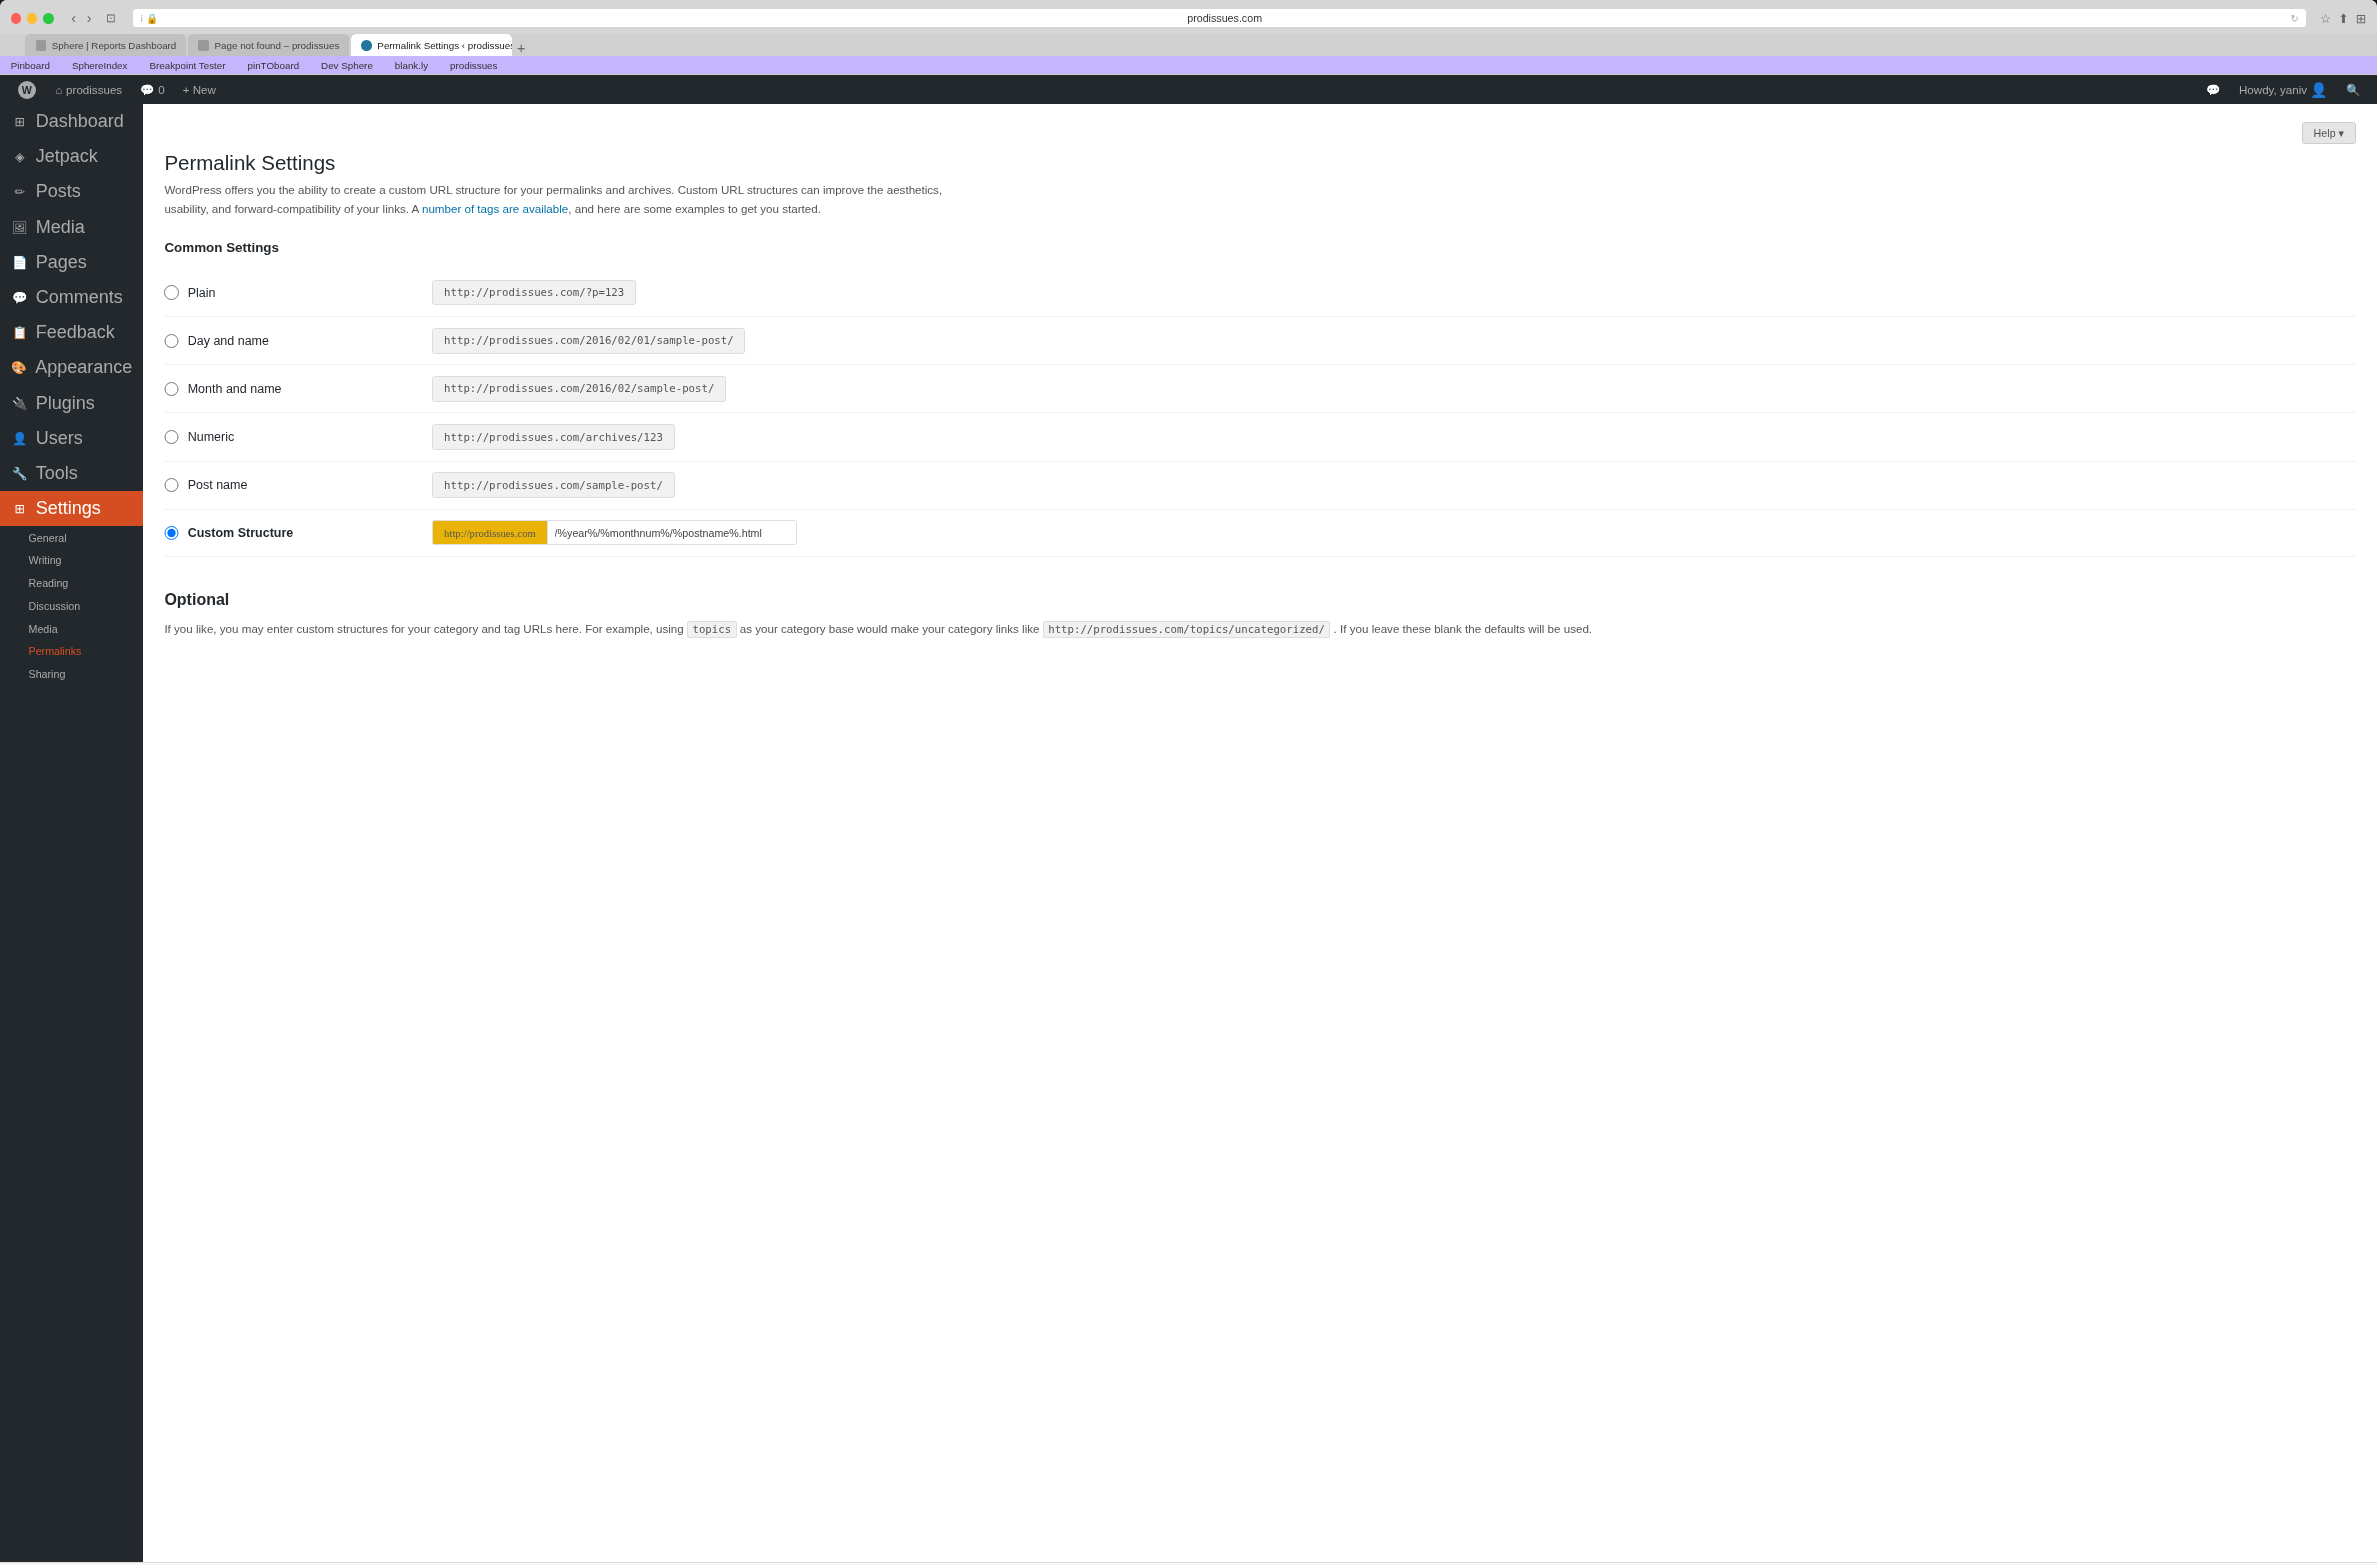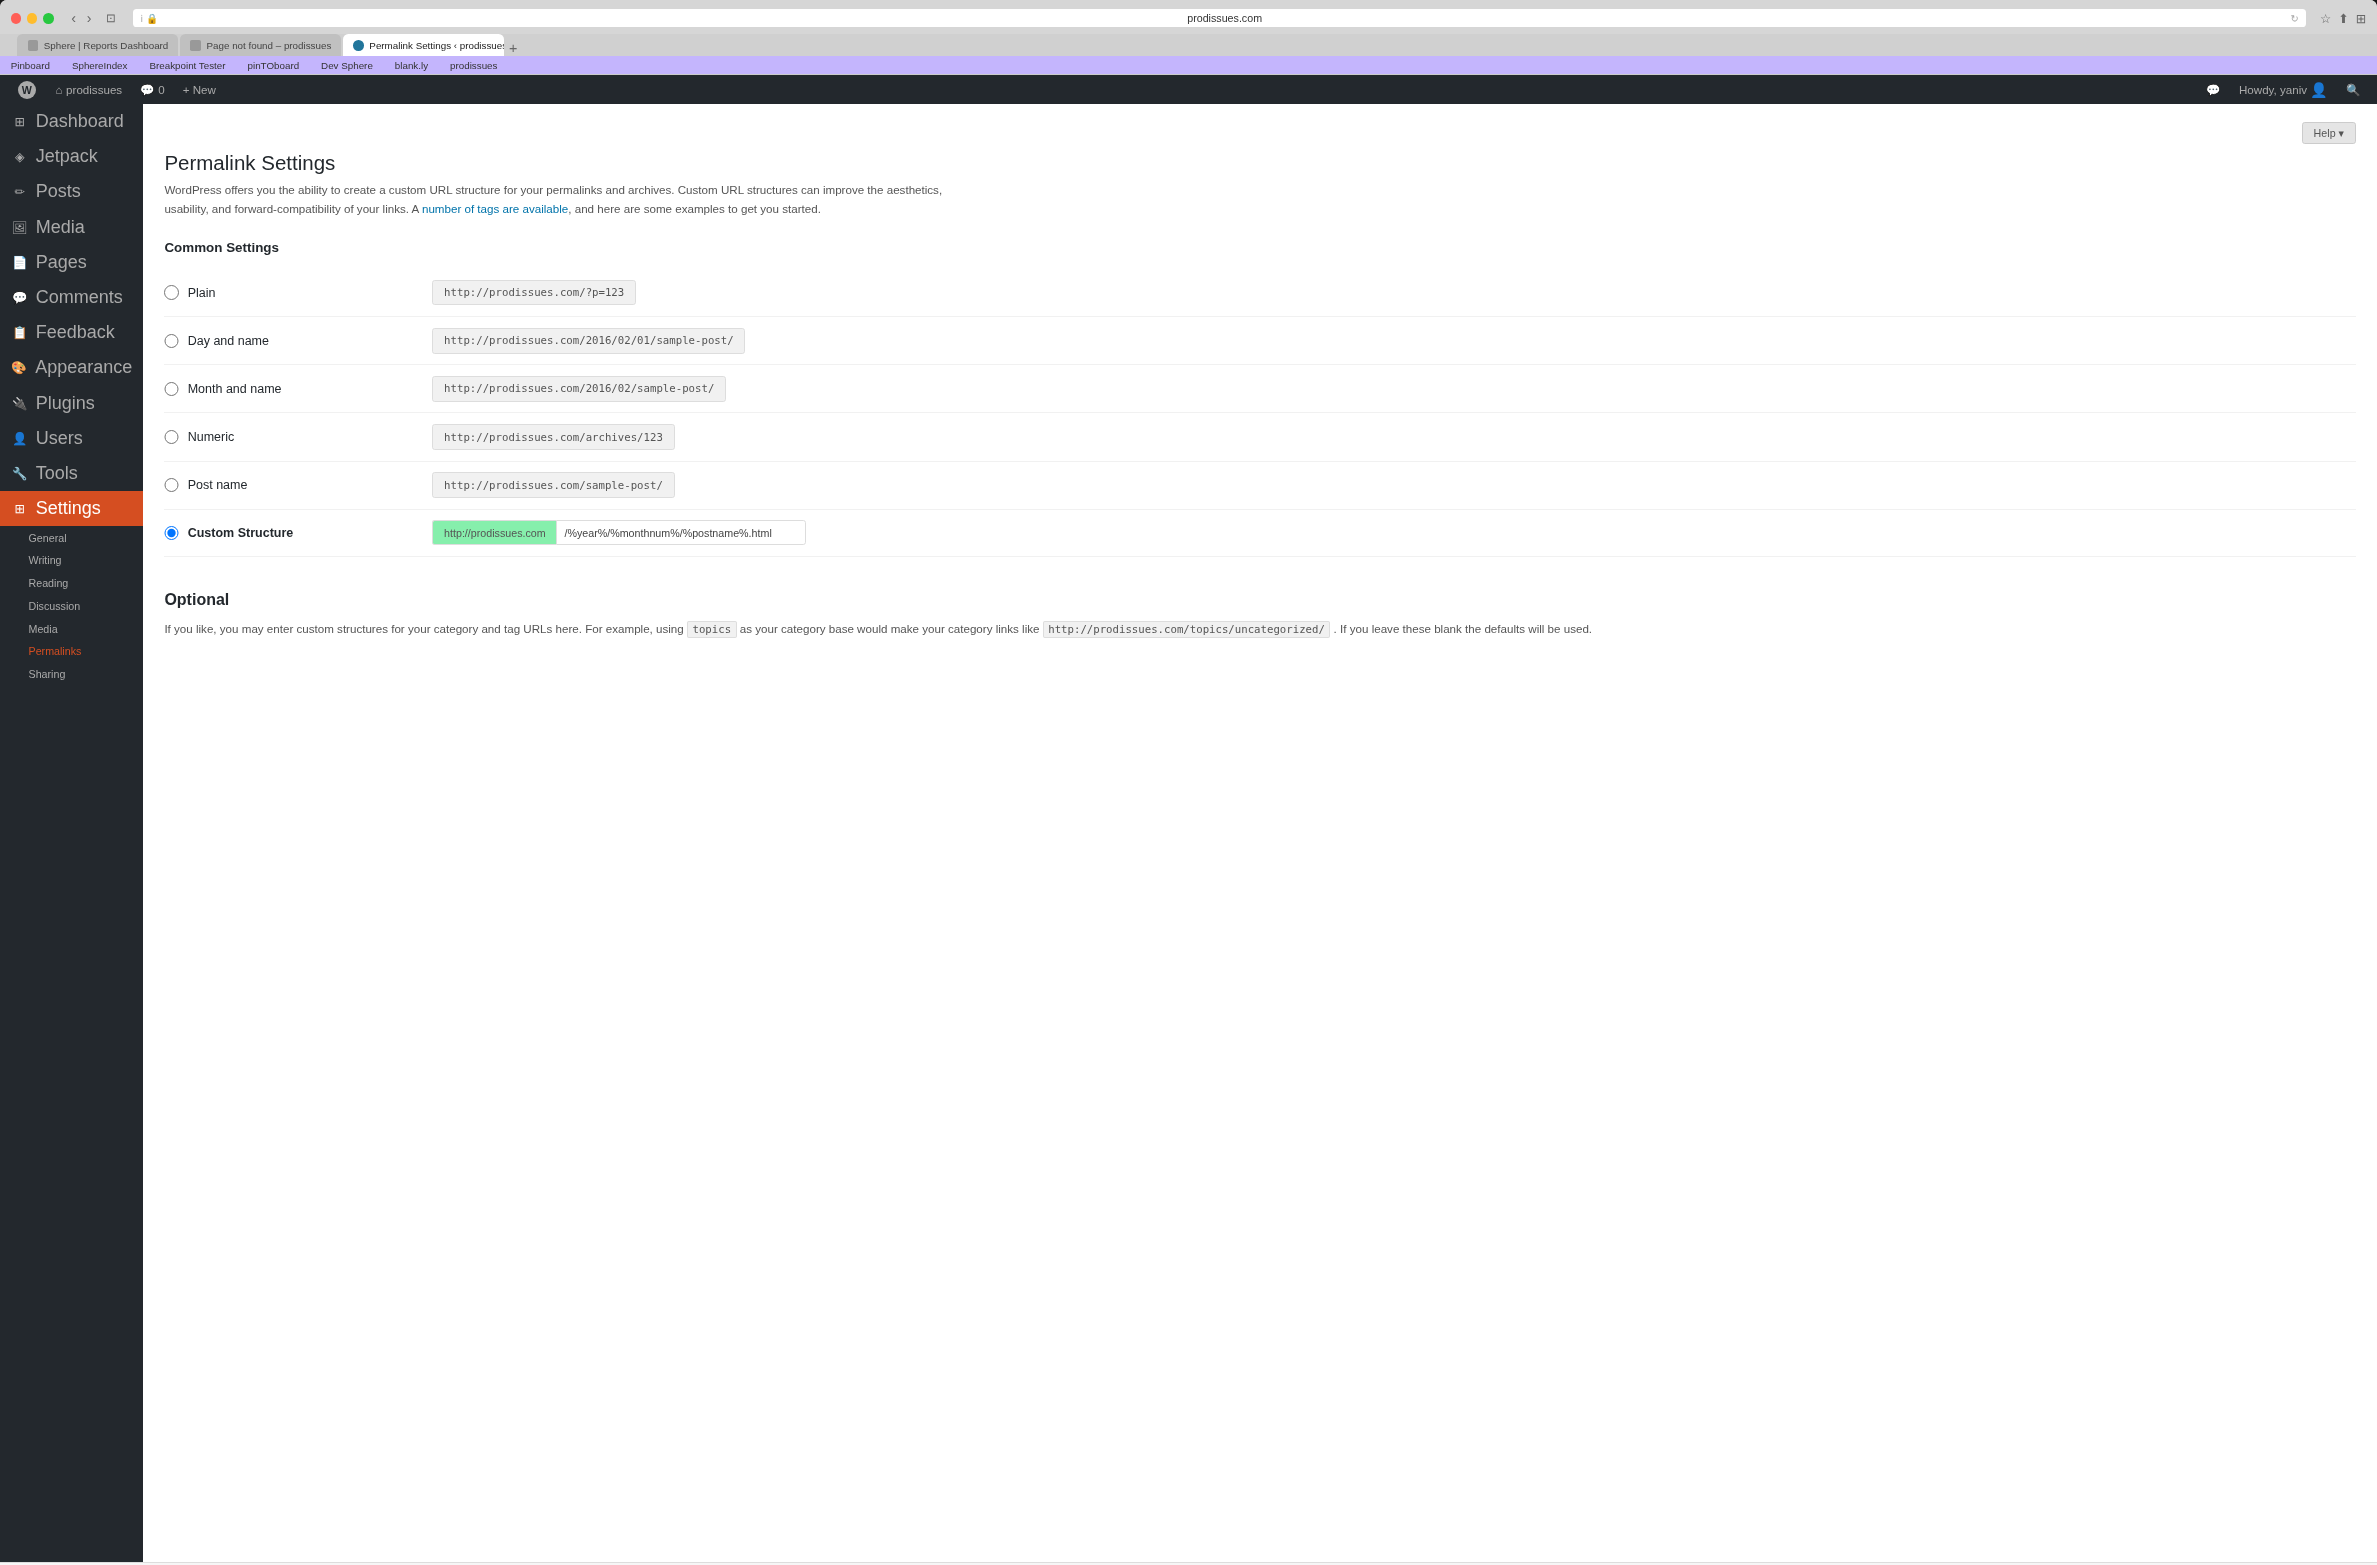--- a/index.html
+++ b/index.html
@@ -38,21 +38,21 @@
       border-bottom: 0.9px solid #ccc;
       font-size: 9.8px;
       color: #333;
     }
     .bookmark-item { cursor: pointer; white-space: nowrap; }
 
     .tabs-bar {
       background: #d0d0d0;
       display: flex;
       align-items: flex-end;
-      padding: 0 17px;
+      padding: 0 25px;
       gap: 1.8px;
     }
     .browser-tab {
       background: #c0c0c0;
       border-radius: 5.4px 5.4px 0 0;
       padding: 5.4px 10.7px;
       font-size: 9.8px;
       color: #444;
       display: flex;
       align-items: center;
@@ -206,26 +206,26 @@
       padding: 5.4px 10.7px;
       font-family: monospace;
       font-size: 10.7px;
       color: #555;
       display: inline-block;
     }
 
     .custom-structure-row td { vertical-align: middle; }
     .custom-input-wrapper { display: flex; align-items: center; gap: 0; }
     .custom-url-prefix {
-      background: #86efac;
+      background: #eab308;
       border: 0.9px solid #ddd;
       border-right: none;
       border-radius: 2.7px 0 0 2.7px;
       padding: 5.4px 10.7px;
-      font-family: Liberation Sans, sans-serif;
+      font-family: Liberation Serif, serif;
       font-size: 10.7px;
       color: #555;
     }
     .custom-url-input {
       border: 0.9px solid #ddd;
       border-radius: 0 2.7px 2.7px 0;
       padding: 5.4px 7.1px;
       font-family: Liberation Sans, sans-serif;
       font-size: 10.7px;
       color: #444;

